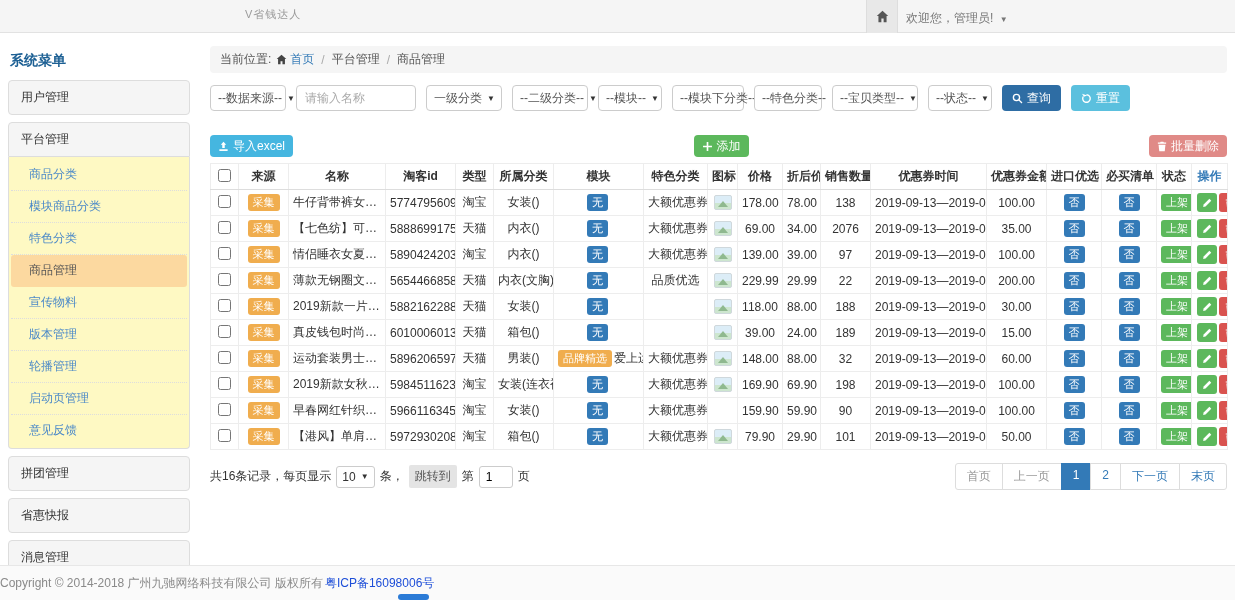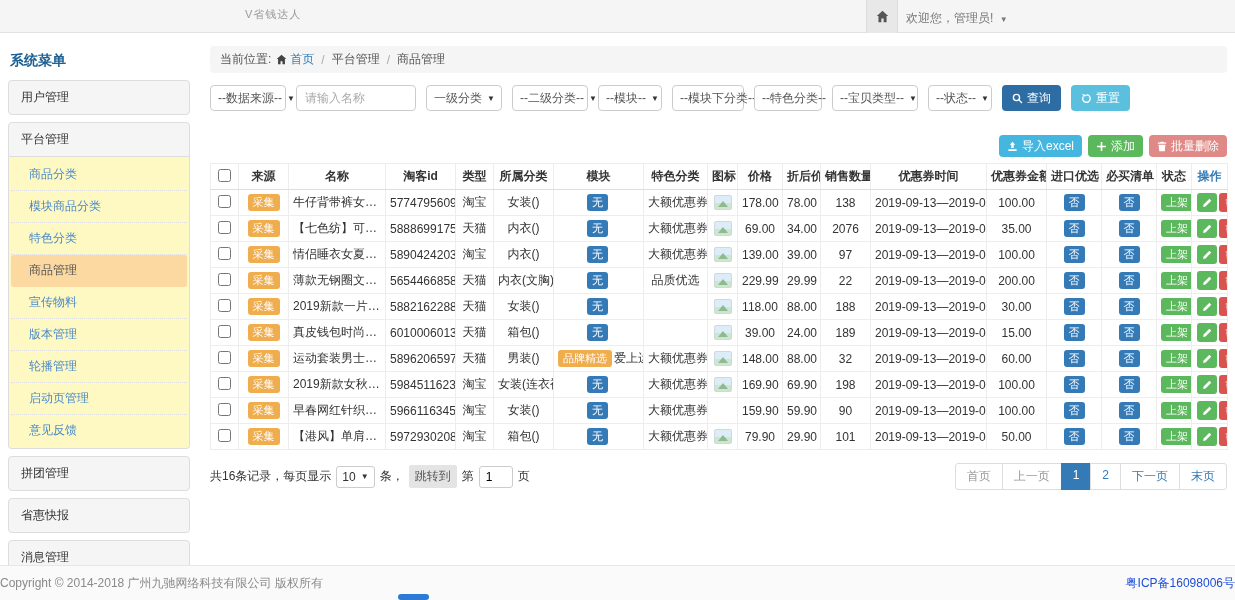--- a/index.html
+++ b/index.html
@@ -35,21 +35,21 @@
   
   .filter-row { display:flex; gap:10px; align-items:center; margin-bottom:24px; }
   .sel { height:26px; border:1px solid #ccc; border-radius:4px; background:#fff; font-size:12px; color:#555; display:flex; align-items:center; justify-content:space-between; padding:0 7px; cursor:pointer; white-space:nowrap; }
   .sel .caret { font-size:8px; color:#333; margin-left:5px; }
   .text-input { height:26px; border:1px solid #ccc; border-radius:4px; font-size:12px; padding:0 8px; color:#555; width:120px; outline:none; }
   .text-input::placeholder { color:#aaa; }
   .btn { border:none; border-radius:4px; color:#fff; font-size:12px; height:26px; padding:0 10px; display:inline-flex; align-items:center; gap:4px; cursor:pointer; white-space:nowrap; }
   .btn-query { background:#2e6da4; }
   .btn-reset { background:#5bc0de; }
   
-  .actions-row { display:flex; justify-content:flex-end; gap:6px; margin-bottom:6px; }
+  .actions-row { display:flex; justify-content:space-between; margin-bottom:6px; }
   .btn-sm { height:22px; padding:0 8px; font-size:12px; }
   .btn-import { background:#45b6e0; }
   .btn-add { background:#5cb85c; }
   .btn-batch { background:#e08a87; }
   
   table { width:100%; border-collapse:collapse; table-layout:fixed; font-size:12px; color:#333; }
   th, td { border:1px solid #ededed; text-align:center; padding:3px 4px; height:26px; overflow:hidden; white-space:nowrap; }
   th { font-weight:bold; border-bottom:1px solid #ddd; background:#fff; }
   th.ops-col { color:#337ab7; }
   td.name-cell { text-overflow:ellipsis; }
@@ -71,21 +71,21 @@
   .mini-sel .caret { font-size:8px; }
   .jump-label { background:#e4e4e4; color:#555; padding:3px 6px; border-radius:2px; cursor:pointer; }
   .page-input { width:34px; height:22px; border:1px solid #ccc; border-radius:3px; font-size:12px; text-align:left; padding:0 6px; outline:none; }
   .pager { display:flex; }
   .pager-item { border:1px solid #ddd; padding:4px 11px; color:#337ab7; margin-left:-1px; cursor:pointer; background:#fff; font-size:12px; }
   .pager-item:first-child { border-radius:3px 0 0 3px; margin-left:0; }
   .pager-item:last-child { border-radius:0 3px 3px 0; }
   .pager-item.muted { color:#9a9a9a; }
   .pager-item.active { background:#337ab7; color:#fff; border-color:#337ab7; }
   
-  .footer { position:absolute; left:0; right:0; top:565px; height:35px; background:#fafafa; border-top:1px solid #e7e7e7; display:flex; align-items:center; justify-content:space-between; font-size:12px; color:#8a8a8a; z-index:10; }
+  .footer { position:absolute; left:0; right:0; top:565px; height:35px; background:#fafafa; border-top:1px solid #e7e7e7; display:flex; align-items:center; justify-content:flex-start; font-size:12px; color:#8a8a8a; z-index:10; }
   .footer a { color:#1d4ed8; text-decoration:none; margin-left:2px; cursor:pointer; }
   .hscroll-thumb { position:absolute; left:398px; top:594px; width:31px; height:6px; background:#2b7bd6; border-radius:3px; z-index:20; cursor:pointer; }
   svg { display:block; }
 </style>
 </head>
 <body>
 
 <div class="topbar">
   <div class="topbar-title">V省钱达人</div>
   <div class="home-btn">

